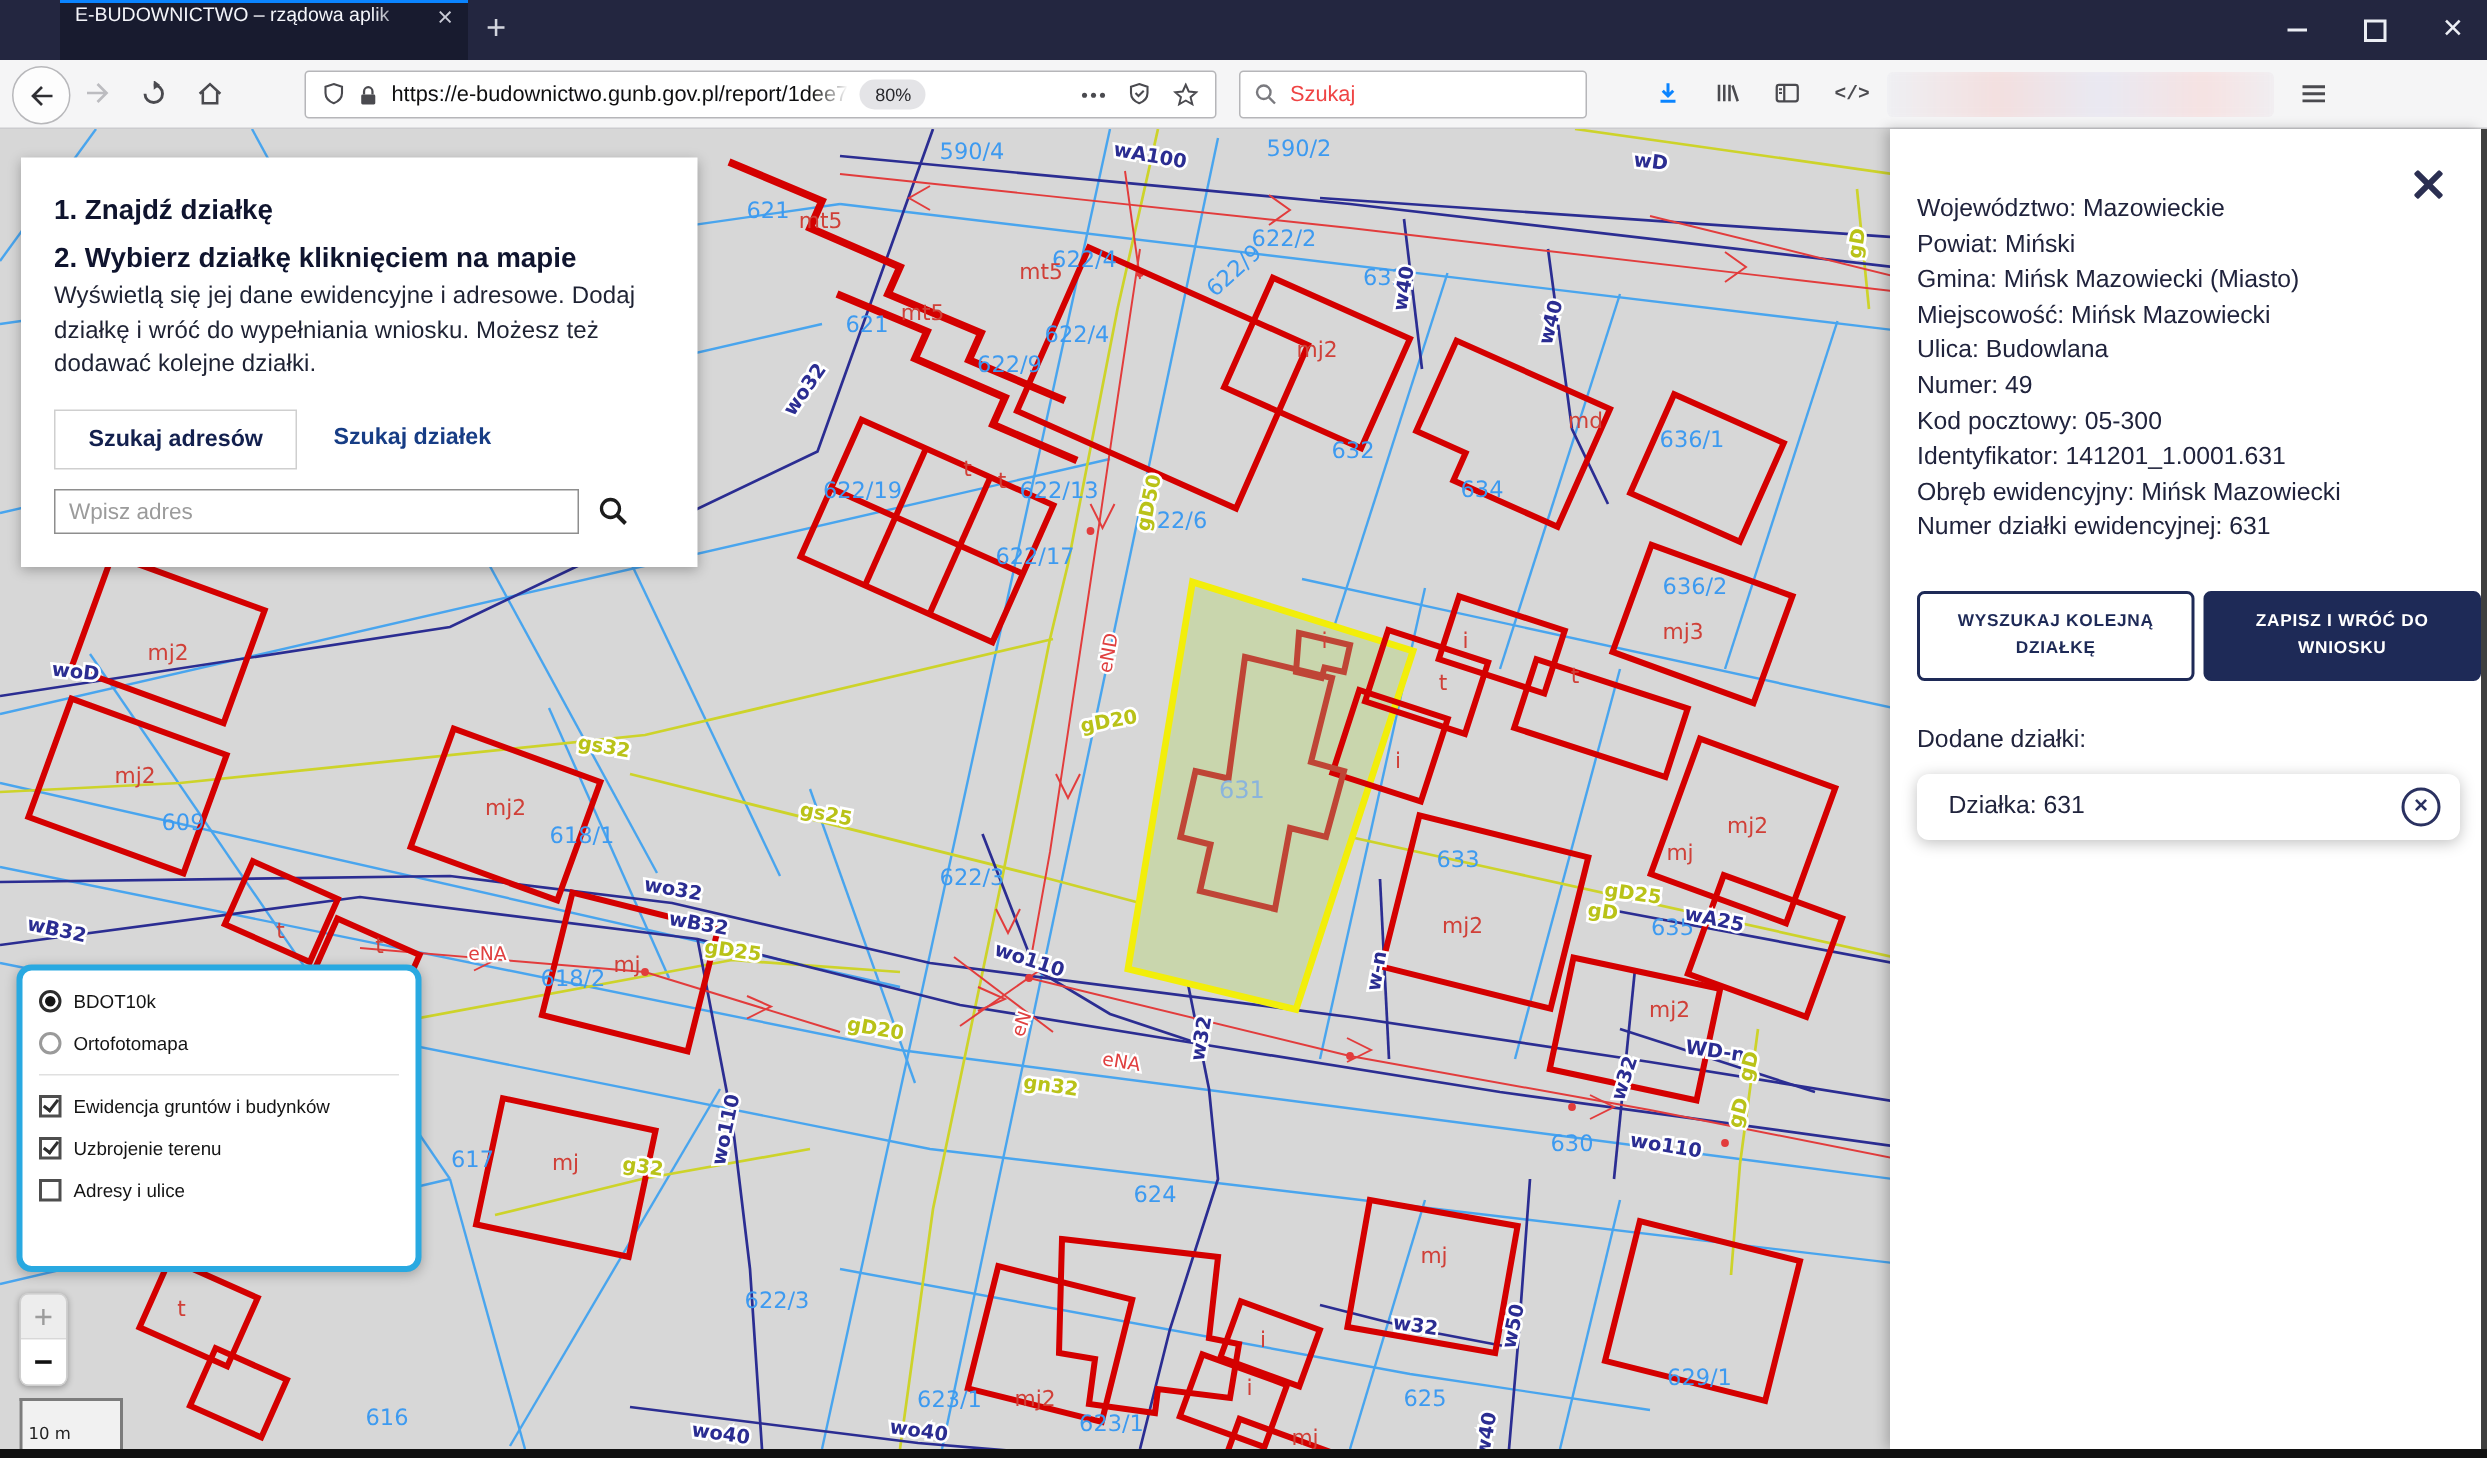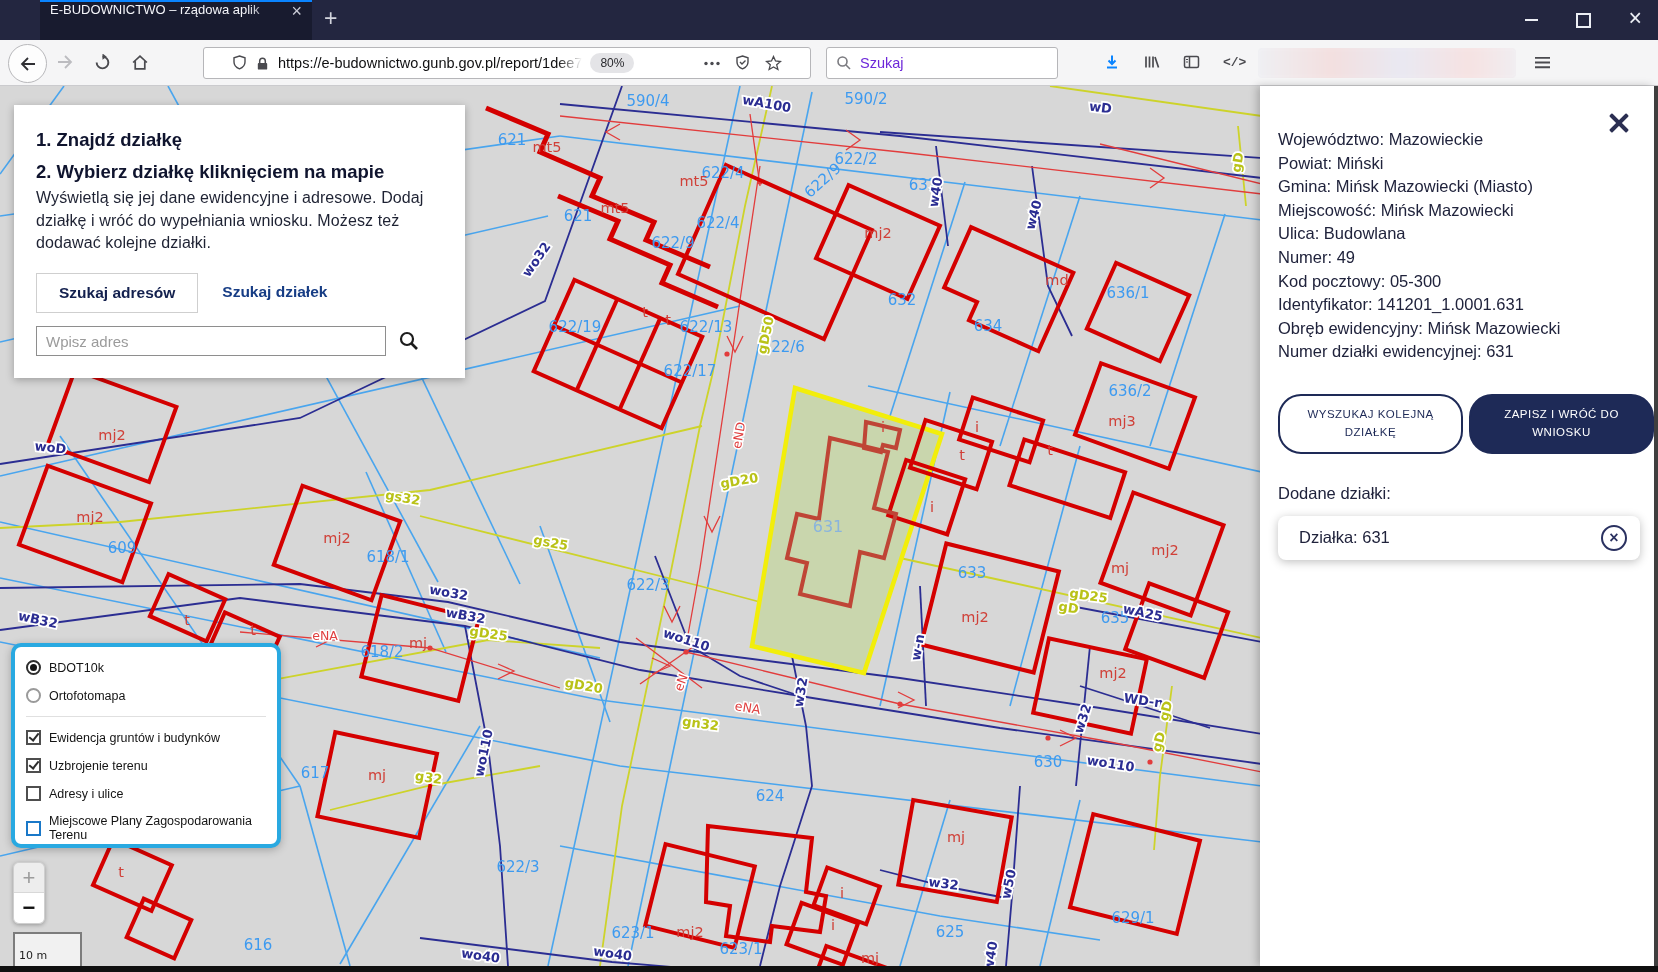--- a/index.html
+++ b/index.html
@@ -22,30 +22,30 @@
   .wc-close{color:#eceef4;font-size:23px;line-height:1;margin-top:-3px}
 
   
   .toolbar{position:absolute;left:0;top:40px;width:1658px;height:46px;background:#f5f5f6;
            border-bottom:1px solid #cbcbce;box-sizing:border-box}
   .nav-back{position:absolute;left:8px;top:4px;width:37px;height:37px;border:1px solid #b8b8bb;
             border-radius:50%;background:#fdfdfd;display:flex;align-items:center;justify-content:center}
   .nav-ico{position:absolute;top:14px;display:flex}
   .urlbar{position:absolute;left:203px;top:7px;width:608px;height:32px;background:#fff;
           border:1px solid #b6b6b9;border-radius:3px;box-sizing:border-box;
-          display:flex;align-items:center;gap:8px;padding:0 28px}
+          display:flex;align-items:center;gap:8px;padding:0 11px}
   .url-text{font-size:14.5px;color:#0f0f10;white-space:nowrap;
           -webkit-mask-image:linear-gradient(90deg,#000 92%,transparent 100%);
           mask-image:linear-gradient(90deg,#000 92%,transparent 100%)}
   .pill{background:#e4e4e7;border-radius:10px;padding:3px 10px;font-size:12px;color:#28282c}
   .url-right{margin-left:auto;display:flex;gap:15px;align-items:center}
   .searchbar{position:absolute;left:826px;top:7px;width:232px;height:32px;background:#fff;
           border:1px solid #b6b6b9;border-radius:3px;box-sizing:border-box;
           display:flex;align-items:center;gap:8px;padding:0 9px}
-  .search-ph{font-size:14.5px;color:#6d28d9}
+  .search-ph{font-size:14.5px;color:#ef4444}
   .tb-icons{position:absolute;left:1104px;top:14px;display:flex;gap:23px;align-items:center}
   .code-ico{font-family:"Liberation Mono",monospace;font-size:13px;font-weight:bold;color:#4a4a4f}
   .blurbox{position:absolute;left:1258px;top:8px;width:258px;height:30px;border-radius:4px;overflow:hidden}
   .blurbox i{position:absolute;inset:-8px;display:block;
      background:linear-gradient(90deg,#eef1f5,#f3dfdf 30%,#e9e9f2 55%,#f6e2e2 80%,#efeff3);filter:blur(6px)}
   .hamburger{position:absolute;left:1534px;top:15px}
 
   
   .content{position:absolute;left:0;top:86px;width:1658px;height:886px;background:#d7d7d7}
   #map-svg{position:absolute;left:0;top:0}
@@ -116,21 +116,21 @@
   
   .details-panel{position:absolute;left:1260px;top:0;width:394px;height:880px;background:#fff;
      box-shadow:-3px 0 8px rgba(0,0,0,.22);box-sizing:border-box;padding:0 0 0 18px;color:#20233c}
   .panel-close{position:absolute;top:26px;right:24px;width:22px;height:22px}
   .panel-close i{position:absolute;left:-1px;top:9px;width:24px;height:4px;background:#2b2f52;border-radius:1px}
   .panel-close i:first-child{transform:rotate(45deg)}
   .panel-close i:last-child{transform:rotate(-45deg)}
   #detail-fields{margin-top:42px}
   .field-line{font-size:16.5px;line-height:23.6px}
   .btn-row{margin-top:30px;display:flex;gap:6px}
-  .btn-row button{width:194px;height:60px;border-radius:23px;font-weight:normal;font-size:11.5px;
+  .btn-row button{width:194px;height:60px;border-radius:5px;font-weight:bold;font-size:11.5px;
      letter-spacing:.5px;line-height:1.55;font-family:"Liberation Sans",sans-serif;cursor:pointer}
   .btn-outline{background:#fff;border:2.5px solid var(--navy);color:var(--navy)}
   .btn-solid{background:var(--navy);border:2.5px solid var(--navy);color:#fff}
   .added-label{margin-top:30px;font-size:16.5px}
   .parcel-card{margin-top:13px;width:362px;height:44px;background:#fff;border-radius:8px;
      box-shadow:0 2px 10px rgba(0,0,0,.25);display:flex;align-items:center;
      padding:0 13px 0 21px;box-sizing:border-box;font-size:16.5px}
   .card-x{margin-left:auto;width:26px;height:26px;border:2px solid #2a3160;border-radius:50%;
      color:#2a3160;font-size:16px;font-weight:bold;display:flex;align-items:center;
      justify-content:center;box-sizing:border-box}
@@ -528,24 +528,20 @@
           <span>Ewidencja gruntów i budynków</span>
         </div>
         <div class="lrow">
           <span class="cb-c on"></span>
           <span>Uzbrojenie terenu</span>
         </div>
         <div class="lrow">
           <span class="cb-c"></span>
           <span>Adresy i ulice</span>
         </div>
-        <div class="lrow">
-          <span class="cb-c blue"></span>
-          <span>Miejscowe Plany Zagospodarowania Terenu</span>
-        </div>
       </div>
   </div>
 
   <div class="zoomctl">
     <div class="zin">+</div>
     <div class="zout">−</div>
   </div>
 
   <div class="scalebar">
     <div class="sm">10 m</div>

